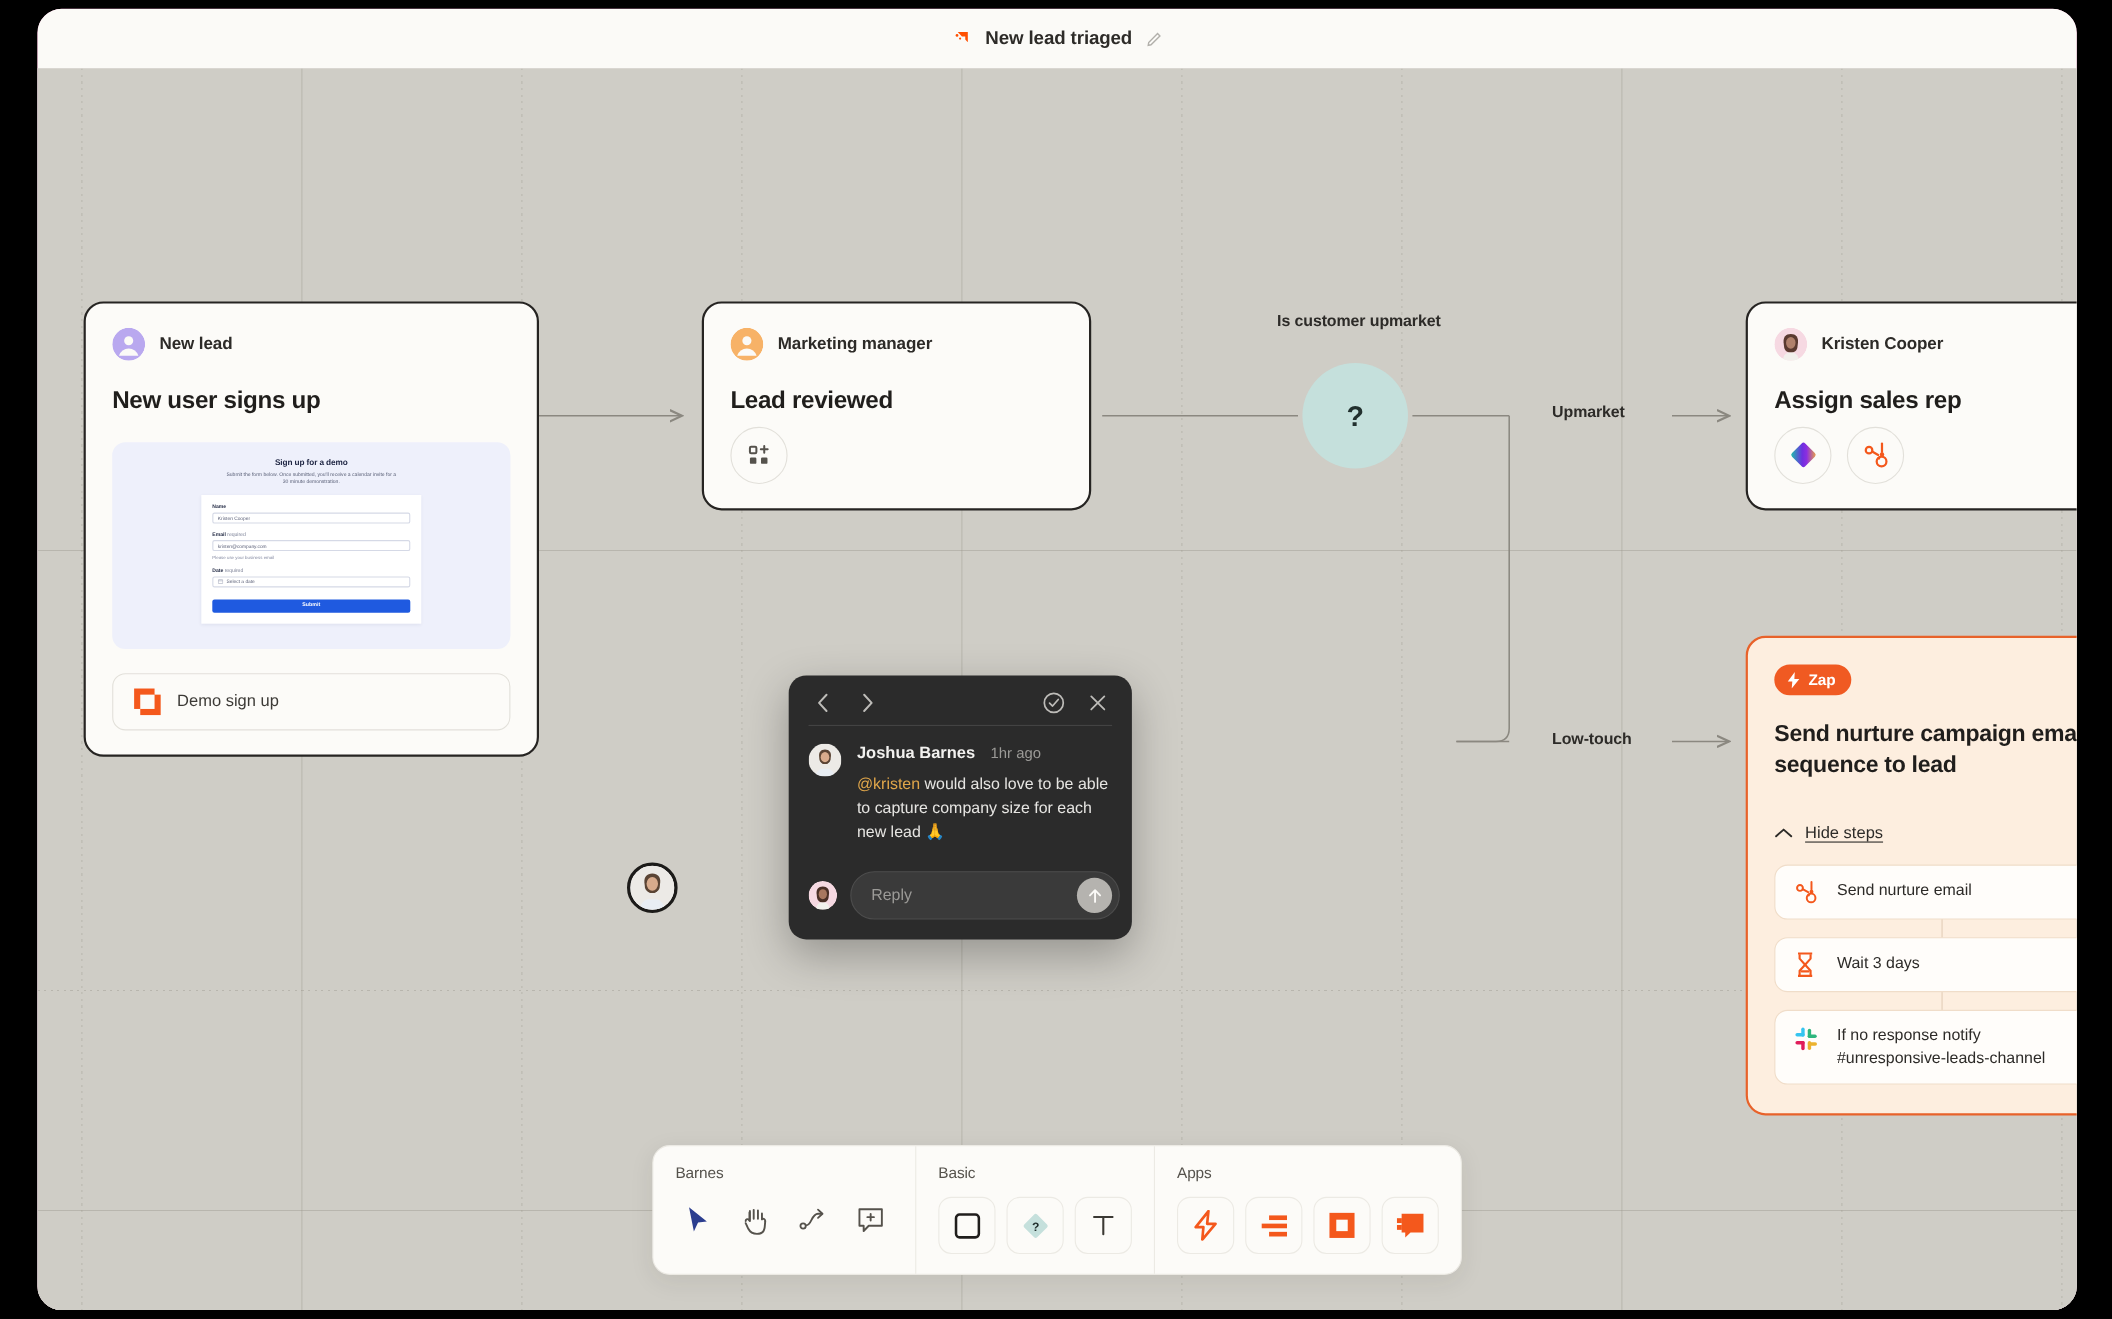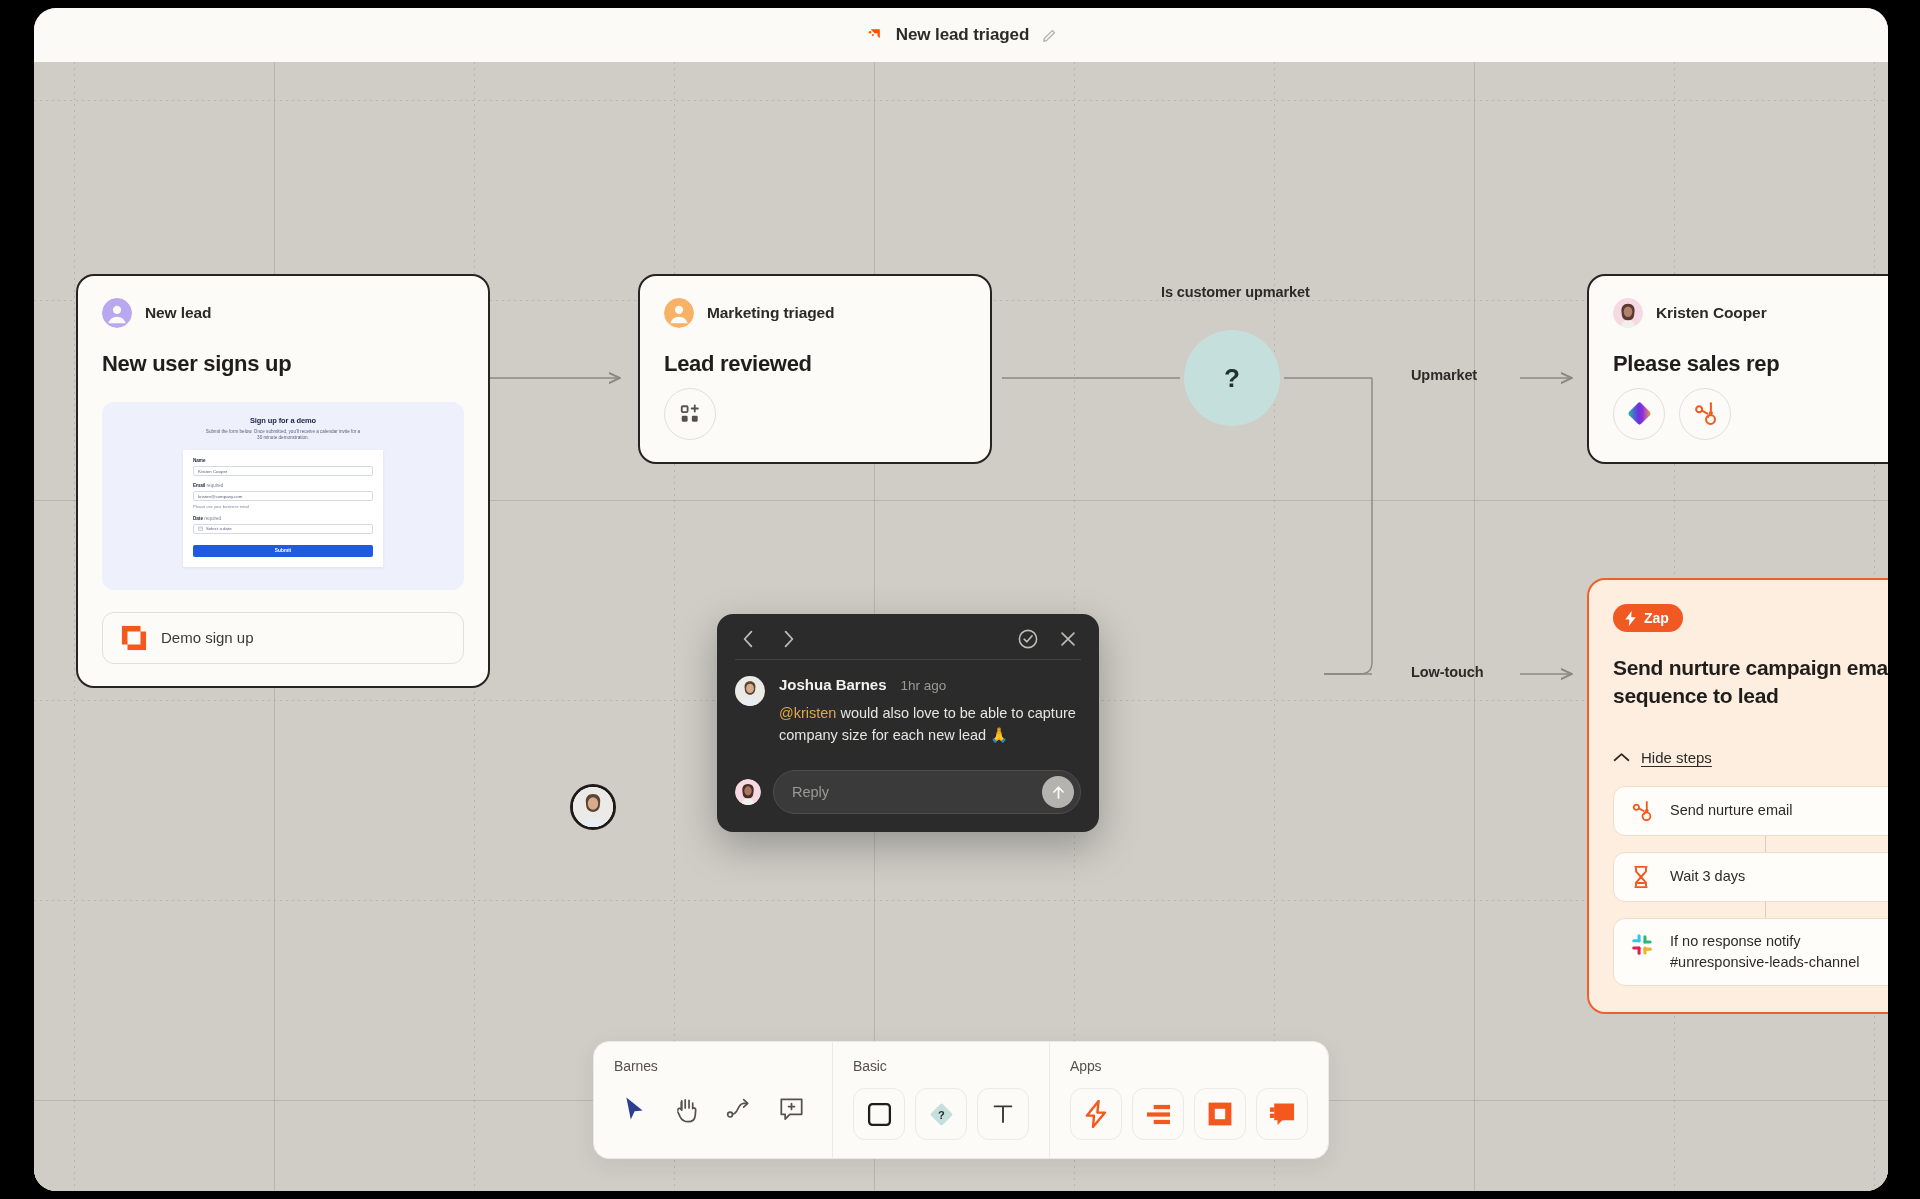--- a/index.html
+++ b/index.html
@@ -277,21 +277,21 @@
   .zap-step:last-child { margin-bottom: 0; }
   .zap-step-label {
     font-size: 14.5px; color: #2d2b28; line-height: 1.45;
   }
   .zap-step-icon { flex: 0 0 26px; display: flex; }
 
   
   #comment-popover {
     position: absolute;
     left: 683px; top: 552px;
-    width: 382px;
+    width: 312px;
     background: #2b2b2b;
     border-radius: 16px;
     box-shadow: 0 14px 40px rgba(0,0,0,.28);
     padding: 14px 18px 18px;
     z-index: 20;
   }
   .cp-toolbar {
     display: flex; align-items: center;
     height: 32px;
     border-bottom: 1px solid #434343;
@@ -501,21 +501,21 @@
 
     <div class="node" id="node-lead-reviewed">
       <div class="node-head">
         <div class="node-avatar">
           <svg viewBox="0 0 32 32" width="30" height="30">
             <circle cx="16" cy="16" r="16" fill="#f7b267"></circle>
             <circle cx="16" cy="12.6" r="4.4" fill="#fbfaf7"></circle>
             <path d="M6.6 27 a9.8 9.8 0 0 1 18.8 0 Z" fill="#fbfaf7"></path>
           </svg>
         </div>
-        <div class="node-owner">Marketing triaged</div>
+        <div class="node-owner">Marketing manager</div>
       </div>
       <div class="node-title">Lead reviewed</div>
       <div class="add-app-btn">
         <svg width="22" height="22" viewBox="0 0 24 24">
           <rect x="3" y="3.5" width="6.4" height="6.4" rx="1.2" fill="none" stroke="#55524c" stroke-width="2"></rect>
           <rect x="3" y="14" width="6.4" height="6.4" rx="1.2" fill="#55524c"></rect>
           <rect x="14" y="14" width="6.4" height="6.4" rx="1.2" fill="#55524c"></rect>
           <path d="M17.2 2.6 V9.4 M13.8 6 H20.6" stroke="#55524c" stroke-width="2" stroke-linecap="round"></path>
         </svg>
       </div>
@@ -526,21 +526,21 @@
         <div class="node-avatar">
           <svg viewBox="0 0 32 32" width="30" height="30">
             <circle cx="16" cy="16" r="16" fill="#f6d9e2"></circle>
             <path d="M16 6 c5 0 7.4 3.4 7 8 l-.6 5 c-.4 3-3 5-6.4 5 s-6-2-6.4-5 L9 14 c-.4-4.6 2-8 7-8Z" fill="#5a3a30"></path>
             <ellipse cx="16" cy="14.6" rx="4.6" ry="5.6" fill="#b0816c"></ellipse>
             <path d="M8.6 32 a7.6 7.6 0 0 1 5.2-8 l4.4 0 a7.6 7.6 0 0 1 5.2 8 Z" fill="#f2f0ec"></path>
           </svg>
         </div>
         <div class="node-owner">Kristen Cooper</div>
       </div>
-      <div class="node-title">Please sales rep</div>
+      <div class="node-title">Assign sales rep</div>
       <div class="app-circles">
         <div class="app-circle">
           <svg width="27" height="27" viewBox="0 0 28 28">
             <defs>
               <linearGradient id="lg1" x1="0" y1="1" x2="1" y2="0">
                 <stop offset="0" stop-color="#18c6a8"></stop>
                 <stop offset="0.45" stop-color="#6d2fe0"></stop>
                 <stop offset="0.62" stop-color="#8b2ee0"></stop>
                 <stop offset="1" stop-color="#f0a93c"></stop>
               </linearGradient>

